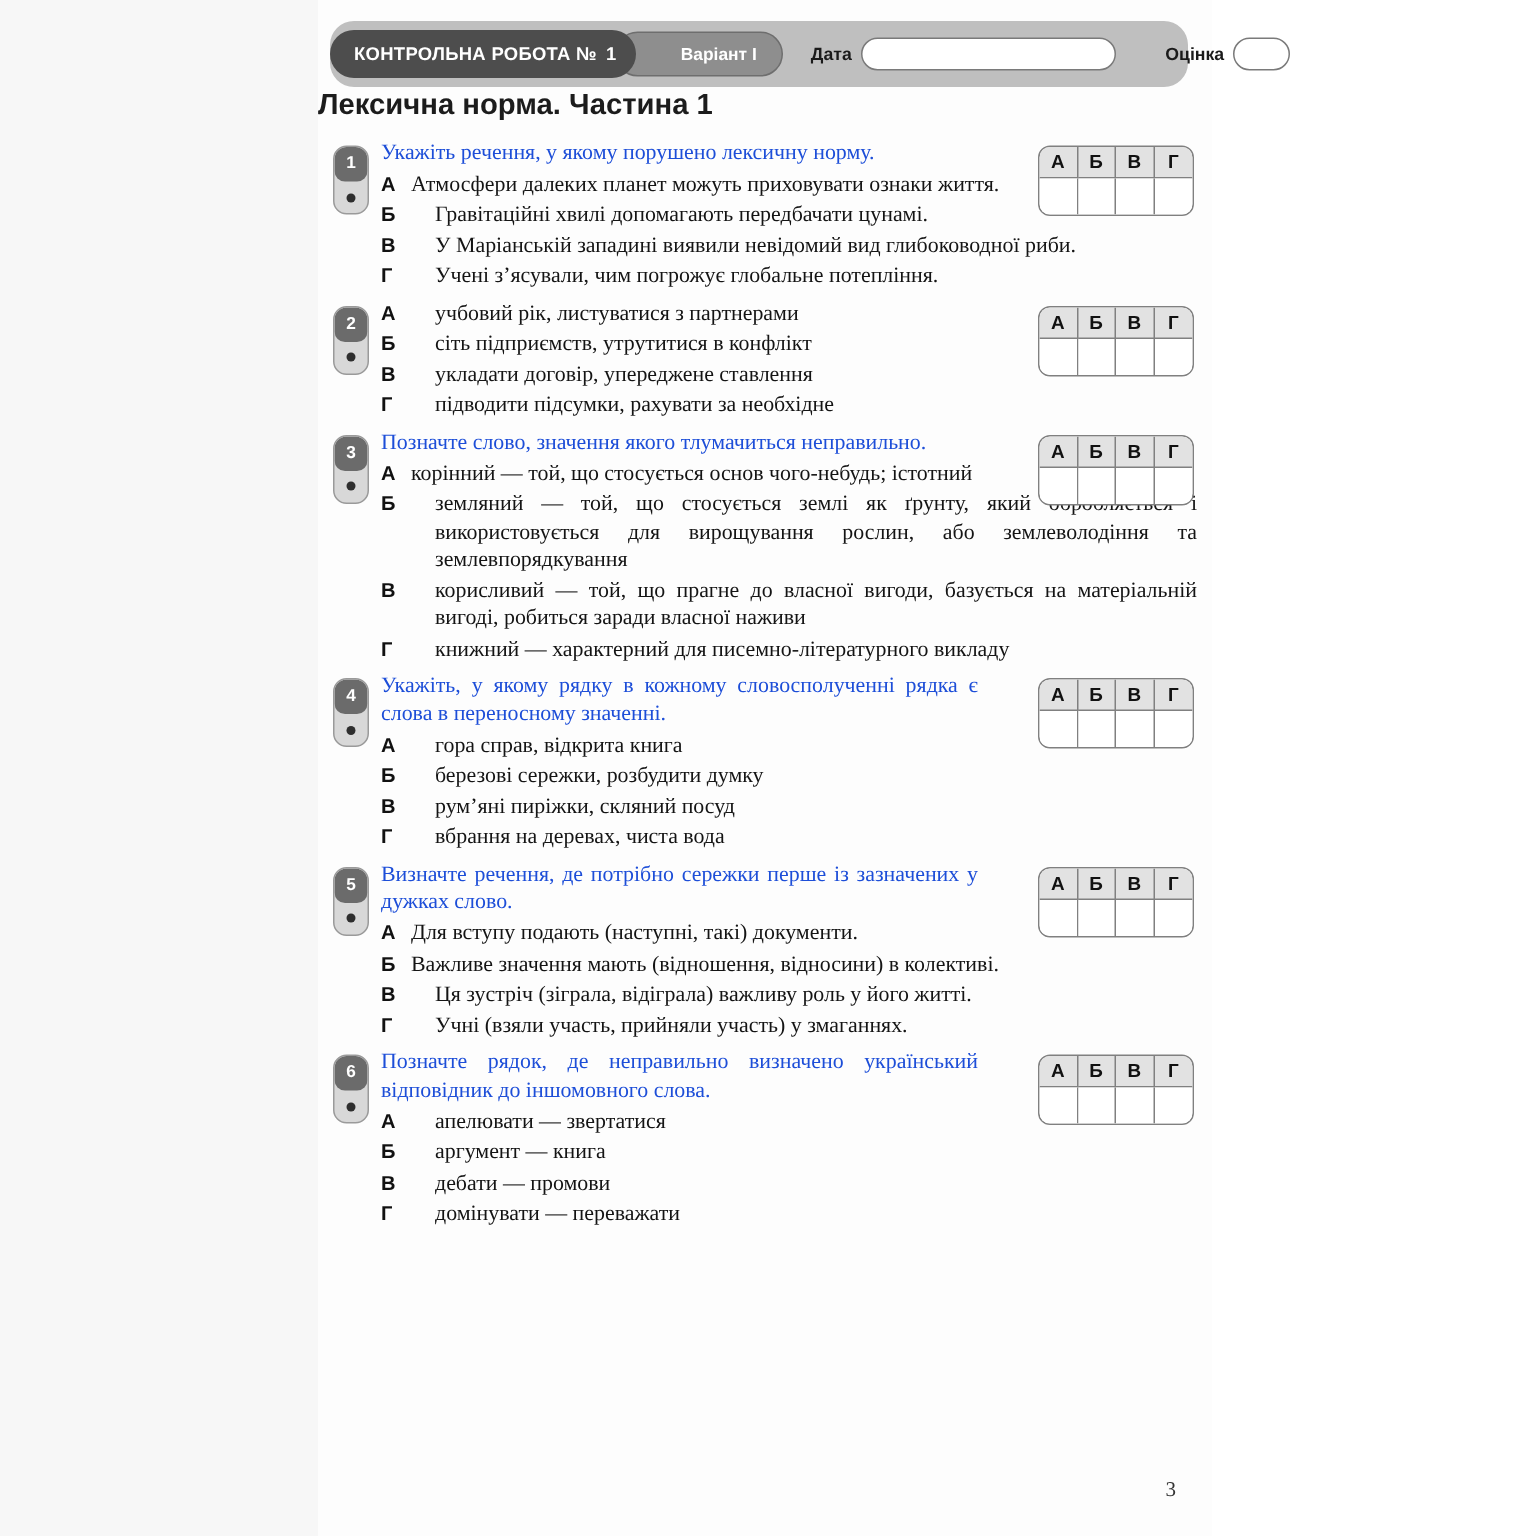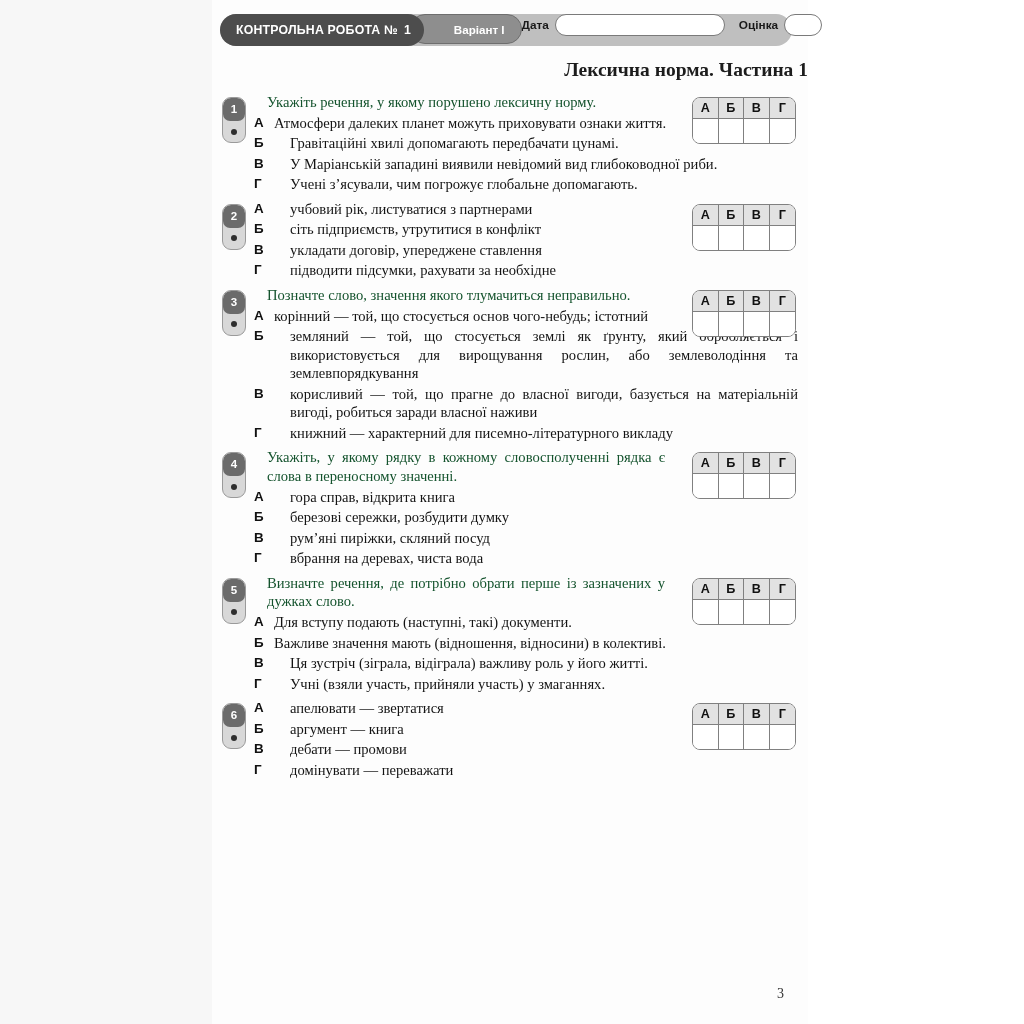--- a/index.html
+++ b/index.html
@@ -37,25 +37,25 @@
     width: 216px; height: 1024px;
     background: #ffffff;
   }
 
   
   .header-bar {
     position: absolute;
     left: 8px;
     top: 14px;
     width: 572px;
-    height: 32px;
+    height: 44px;
     background: #bfbfbf;
     border-radius: 16px;
     display: flex;
-    align-items: flex-start;
+    align-items: center;
     box-sizing: border-box;
   }
   .hdr-title-pill {
     height: 32px;
     background: #4d4d4d;
     border-radius: 16px;
     display: flex;
     align-items: center;
     padding: 0 13px 0 16px;
     box-sizing: border-box;
@@ -94,21 +94,21 @@
     color: #ffffff;
     font-family: "Liberation Sans", sans-serif;
     font-weight: bold;
     font-size: 11.6px;
     white-space: nowrap;
     padding-left: 21px;
   }
   .hdr-field-group {
     display: flex;
     align-items: center;
-    margin-left: 0;
+    margin-left: 19px;
   }
   .hdr-label {
     font-family: "Liberation Sans", sans-serif;
     font-weight: bold;
     font-size: 11.8px;
     color: #1a1a1a;
     margin-right: 6px;
     white-space: nowrap;
   }
   .hdr-input {
@@ -127,22 +127,22 @@
     margin: 0 4px 0 10px;
     border-radius: 1px;
   }
 
   
   .section-title {
     position: absolute;
     left: 0;
     top: 59px;
     width: 596px;
-    text-align: right;
-    font-family: Liberation Serif, serif;
+    text-align: left;
+    font-family: Liberation Sans, sans-serif;
     font-weight: bold;
     font-size: 19.5px;
     color: #1c1c1c;
   }
 
   
   #questions {
     position: absolute;
     left: 0;
     top: 93px;
@@ -195,23 +195,23 @@
     height: 6px;
     border-radius: 50%;
     background: #2e2e2e;
   }
 
   
   .q-stem {
     font-family: "Liberation Serif", serif;
     font-size: 14.6px;
     line-height: 1.28;
-    color: #14532d;
+    color: #1d4ed8;
     text-align: justify;
-    margin: 0 0 1px 13px;
+    margin: 0 0 1px 0;
   }
   .q-stem.narrow { max-width: 398px; }
 
   
   .q-options { margin: 0; padding: 0; list-style: none; }
   .q-option {
     display: flex;
     align-items: flex-start;
     margin-top: 2px;
   }
@@ -340,21 +340,21 @@
           <li class="q-option">
             <span class="q-opt-letter">Б</span>
             <span class="q-opt-text wide">Гравітаційні хвилі допомагають передбачати цунамі.</span>
           </li>
           <li class="q-option">
             <span class="q-opt-letter">В</span>
             <span class="q-opt-text wide">У Маріанській западині виявили невідомий вид глибоководної риби.</span>
           </li>
           <li class="q-option">
             <span class="q-opt-letter">Г</span>
-            <span class="q-opt-text wide">Учені з’ясували, чим погрожує глобальне допомагають.</span>
+            <span class="q-opt-text wide">Учені з’ясували, чим погрожує глобальне потепління.</span>
           </li>
         </ul>
       </div>
       <div class="question">
         <div class="q-badge">
           <div class="q-badge-top">
             <span class="q-badge-num">2</span>
           </div>
           <div class="q-badge-bottom">
             <span class="q-dot"></span>
@@ -495,21 +495,21 @@
             <div class="ag-cell">В</div>
             <div class="ag-cell">Г</div>
           </div>
           <div class="ag-row blank">
             <div class="ag-cell"></div>
             <div class="ag-cell"></div>
             <div class="ag-cell"></div>
             <div class="ag-cell"></div>
           </div>
         </div>
-        <p class="q-stem narrow">Визначте речення, де потрібно обрати перше із зазначених у дужках слово.</p>
+        <p class="q-stem narrow">Визначте речення, де потрібно сережки перше із зазначених у дужках слово.</p>
         <ul class="q-options">
           <li class="q-option">
             <span class="q-opt-letter">А</span>
             <span class="q-opt-text narrow">Для вступу подають (наступні, такі) документи.</span>
           </li>
           <li class="q-option">
             <span class="q-opt-letter">Б</span>
             <span class="q-opt-text narrow">Важливе значення мають (відношення, відносини) в колективі.</span>
           </li>
           <li class="q-option">
@@ -538,20 +538,21 @@
             <div class="ag-cell">В</div>
             <div class="ag-cell">Г</div>
           </div>
           <div class="ag-row blank">
             <div class="ag-cell"></div>
             <div class="ag-cell"></div>
             <div class="ag-cell"></div>
             <div class="ag-cell"></div>
           </div>
         </div>
+        <p class="q-stem narrow">Позначте рядок, де неправильно визначено український відповідник до іншомовного слова.</p>
         <ul class="q-options">
           <li class="q-option">
             <span class="q-opt-letter">А</span>
             <span class="q-opt-text wide">апелювати — звертатися</span>
           </li>
           <li class="q-option">
             <span class="q-opt-letter">Б</span>
             <span class="q-opt-text wide">аргумент — книга</span>
           </li>
           <li class="q-option">

